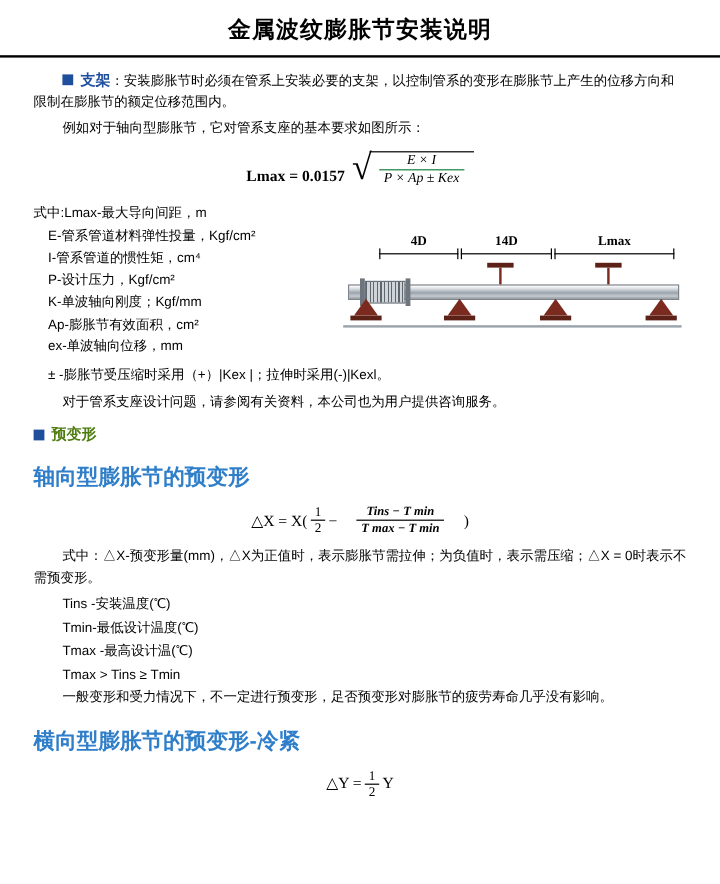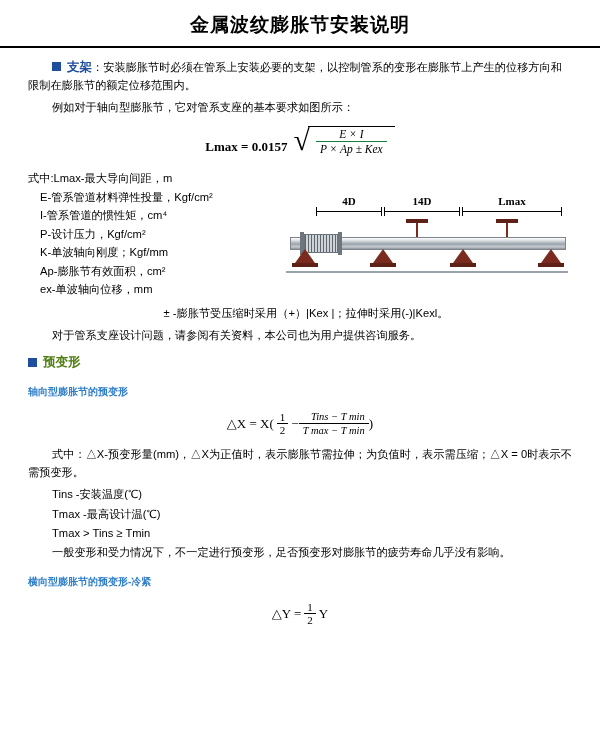--- a/index.html
+++ b/index.html
@@ -74,21 +74,21 @@
     line-height: 1.55;
   }
   .sec-head.inline-para .blue-label {
     color: #1f4e9c;
     font-weight: bold;
     font-size: 12.5px;
   }
   .sub-head {
     color: #2f7ec9;
     font-weight: bold;
-    font-size: 10px;
+    font-size: 18px;
     margin: 14px 0 8px 0;
     font-family: "Liberation Sans", sans-serif;
   }
 
   
   .formula1-wrap {
     display: flex;
     justify-content: center;
     margin: 10px 0 8px 0;
   }
@@ -307,25 +307,26 @@
     display: inline-block;
     text-align: center;
     vertical-align: middle;
     margin: 0 3px;
     font-size: 11px;
   }
   .halffrac .n { display: block; border-bottom: 1px solid #000; padding: 0 3px; }
   .halffrac .d { display: block; padding: 0 3px; }
   .bigfrac {
     display: inline-block;
-    text-align: right;
+    text-align: center;
     vertical-align: middle;
-    margin: 0 0;
+    margin: 0 16px;
     font-size: 10.5px;
     font-style: italic;
+    font-weight: bold;
   }
   .bigfrac .n { display: block; border-bottom: 1px solid #000; padding: 0 4px 1px 4px; }
   .bigfrac .d { display: block; padding: 1px 4px 0 4px; }
 
   .list-line {
     line-height: 1.75;
     font-size: 11.2px;
     padding-left: 24px;
   }
   .note-line {
@@ -426,21 +427,21 @@
               <div class="cap"></div>
                 <div class="rod"></div>
             </div>
 
             <div class="ground"></div>
           </div>
         </div>
       </div>
     </div>
 
-    <div class="legend" style="margin-top:2px;text-align:center;">
+    <div class="legend" style="margin-top:2px;">
       <div class="row sub">± -膨胀节受压缩时采用（+）|Kex |；拉伸时采用(-)|Kexl。</div>
     </div>
 
     <p class="para indent">对于管系支座设计问题，请参阅有关资料，本公司也为用户提供咨询服务。</p>
 
     <div class="sec-head">
       <span class="sq"></span>
       <span>预变形</span>
     </div>
 
@@ -459,20 +460,21 @@
           <span class="n">Tins − T min</span>
           <span class="d">T max − T min</span>
         </span>
         <span>)</span>
       </span>
     </div>
 
     <p class="para indent">式中：△X-预变形量(mm)，△X为正值时，表示膨胀节需拉伸；为负值时，表示需压缩；△X = 0时表示不需预变形。</p>
 
     <div class="list-line">Tins -安装温度(℃)</div>
+    <div class="list-line">Tmin-最低设计温度(℃)</div>
     <div class="list-line">Tmax -最高设计温(℃)</div>
     <div class="list-line">Tmax &gt; Tins ≥ Tmin</div>
 
     <p class="para note-line">一般变形和受力情况下，不一定进行预变形，足否预变形对膨胀节的疲劳寿命几乎没有影响。</p>
 
     <div class="sub-head">横向型膨胀节的预变形-冷紧</div>
 
     <div class="formula-center">
       <span class="f2">
         <span class="lead">△Y =</span>

